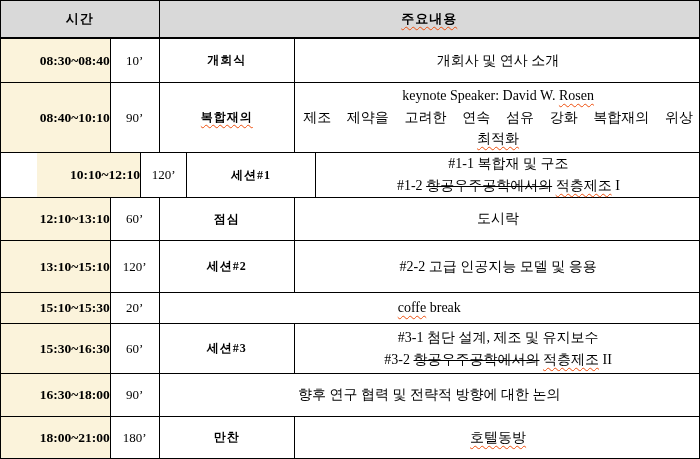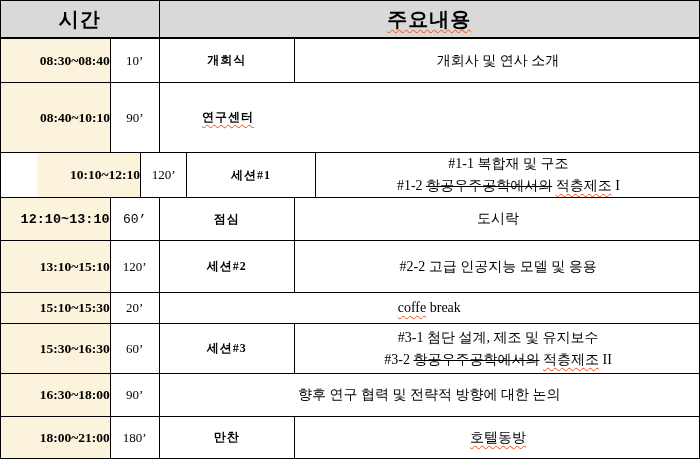--- a/index.html
+++ b/index.html
@@ -26,21 +26,21 @@
   .c-dur      { width: 49px;  justify-content: center; }
   .c-cat      { width: 136px; justify-content: center; }
   .c-content  { width: 405px; flex-direction: column; align-items: stretch; justify-content: center; padding: 2px 6px 2px 8px; }
   .c-merged   { width: 541px; justify-content: center; }
 
   
   .header-row { height: 38px; background: #d9d9d9; border-bottom: 2px solid #000; }
   .header-row .cell { background: #d9d9d9; justify-content: center; }
   .h-time { width: 159px; }
   .h-content { width: 541px; }
-  .header-row .label { font-weight: bold; font-size: 20px; letter-spacing: 1px; }
+  .header-row .label { font-weight: bold; font-size: 13px; letter-spacing: 1px; }
 
   
   .time-text { font-weight: bold; font-size: 13.5px; letter-spacing: 0; }
   .dur-text  { font-size: 13px; }
   .cat-text  { font-weight: bold; font-size: 12px; letter-spacing: 1px; }
   .content-line { font-size: 14px; line-height: 22px; text-align: center; }
   .justify-line { text-align: justify; text-align-last: justify; white-space: nowrap; overflow: hidden; }
   .merged-text { font-size: 14px; }
 
   .c-time { background: #fbf3db; }
@@ -53,21 +53,21 @@
     text-decoration-thickness: 1px;
     text-underline-offset: 3px;
   }
   
   .struck { text-decoration: line-through; text-decoration-thickness: 1px; }
 
   
   .r0 { height: 44px; }
   .r1 { height: 70px; }
   .r2 { height: 45px; padding-left: 36px; }
-  .r3 { height: 43px; font-family: Liberation Mono, monospace; }
+  .r3 { height: 43px; }
   .r4 { height: 52px; }
   .r5 { height: 31px; }
   .r6 { height: 50px; }
   .r7 { height: 43px; }
   .r8 { height: 43px; flex: 1 1 auto; }
 </style>
 </head>
 <body>
 
 <div class="agenda">
@@ -97,22 +97,27 @@
   </div>
 
   <div class="row r1">
     <div class="cell c-time">
         <span class="time-text">08:40~10:10</span>
       </div>
     <div class="cell c-dur">
         <span class="dur-text">90’</span>
       </div>
     <div class="cell c-cat">
-        <span class="cat-text misspelled">연구센터</span>
-      </div>
+        <span class="cat-text misspelled">복합재의</span>
+      </div>
+    <div class="cell c-content">
+      <div class="content-line"><span>keynote Speaker: David W. </span><span class="misspelled">Rosen</span></div>
+      <div class="content-line justify-line">제조 제약을 고려한 연속 섬유 강화 복합재의 위상</div>
+      <div class="content-line"><span class="misspelled">최적화</span></div>
+    </div>
   </div>
 
   <div class="row r2">
     <div class="cell c-time">
         <span class="time-text">10:10~12:10</span>
       </div>
     <div class="cell c-dur">
         <span class="dur-text">120’</span>
       </div>
     <div class="cell c-cat">

